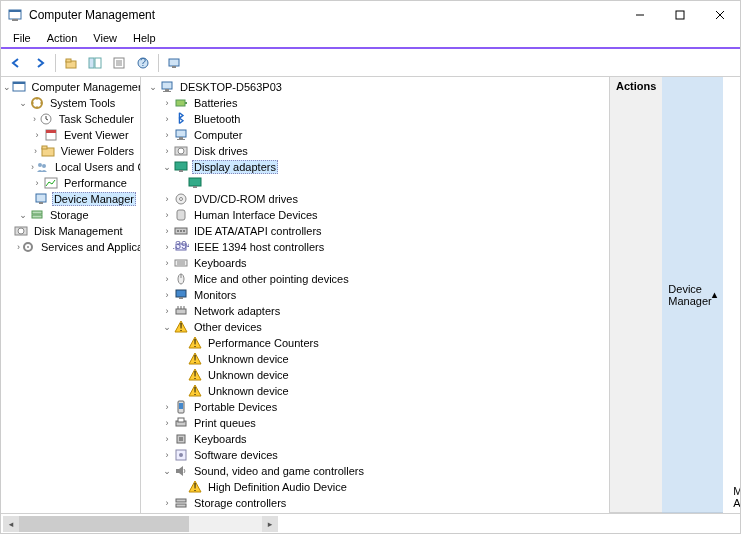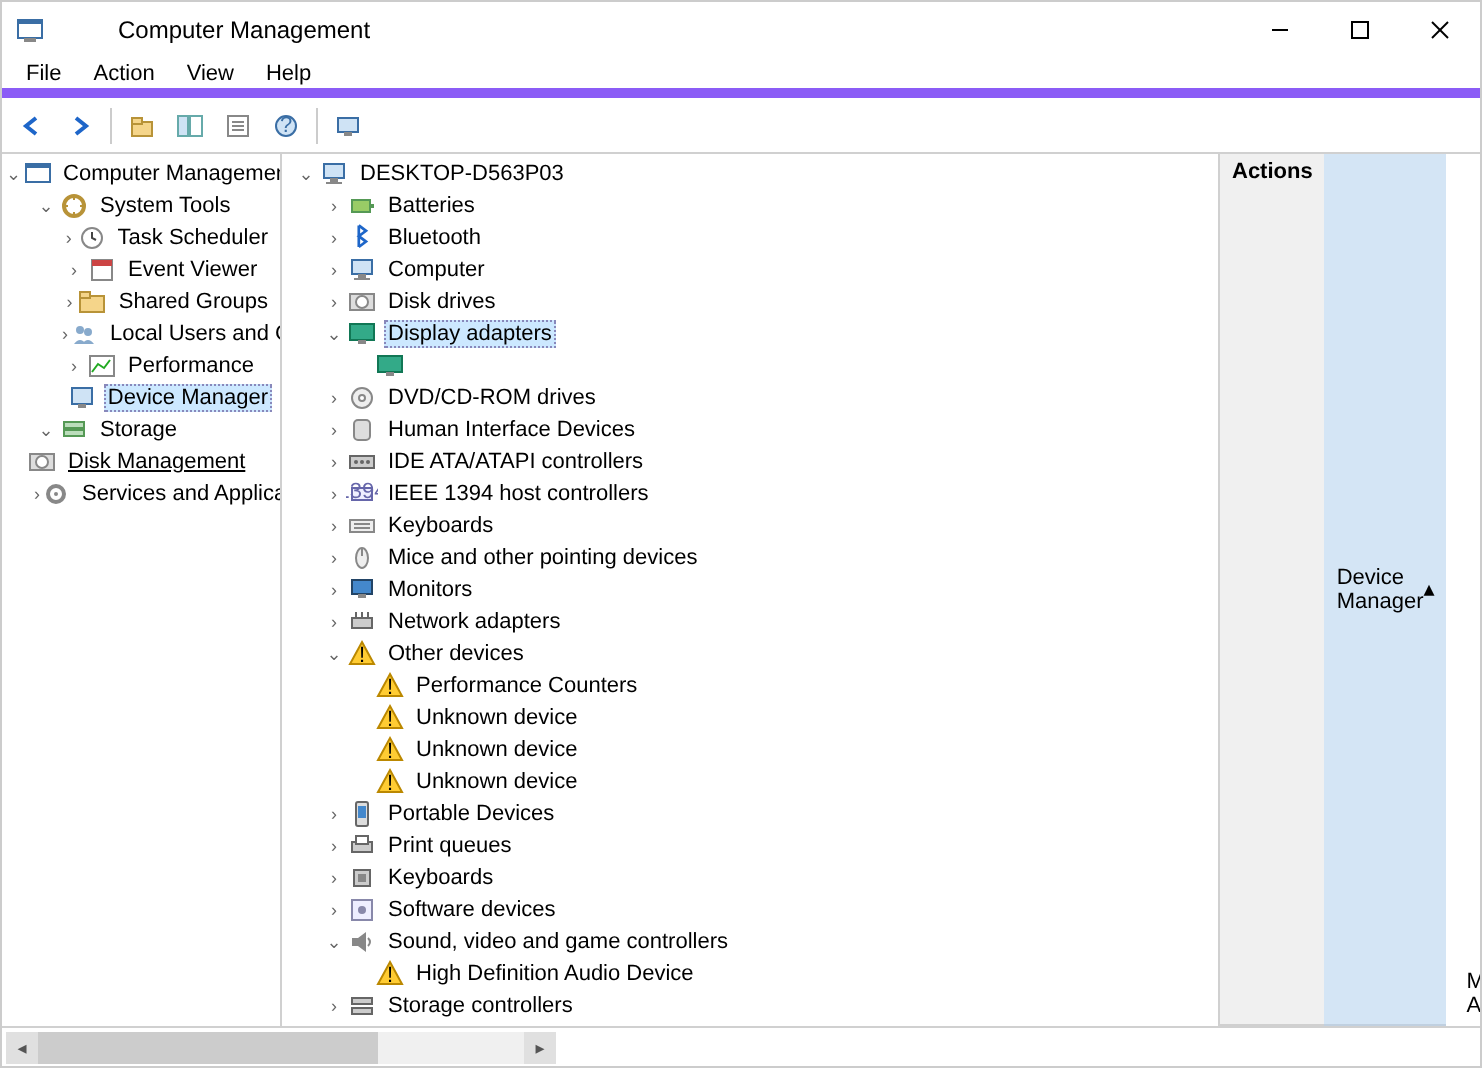--- a/index.html
+++ b/index.html
@@ -1,23 +1,23 @@
 <!DOCTYPE html>
 <html><head>
 <meta charset="utf-8">
 <style>
 * { box-sizing: border-box; margin: 0; padding: 0; font-family: "Segoe UI", Tahoma, sans-serif; font-size: 11px; }
 body { background: #fff; overflow: hidden; }
 .window { width: 741px; height: 534px; display: flex; flex-direction: column; border: 1px solid #ccc; background: #fff; }
-.titlebar { height: 28px; display: flex; align-items: center; padding-left: 6px; background: #fff; gap: 30px; }
+.titlebar { height: 28px; display: flex; align-items: center; padding-left: 6px; background: #fff; }
 .titlebar .ticon { width: 16px; height: 16px; margin-right: 6px; }
 .titlebar .title { flex: 1; font-size: 12px; }
 .winbtns { display: flex; align-items: center; }
 .winbtns div { width: 40px; height: 28px; display: flex; align-items: center; justify-content: center; font-size: 13px; }
-.menubar { height: 20px; display: flex; align-items: center; padding-left: 4px; border-bottom: 5px solid #8b5cf6; }
+.menubar { height: 20px; display: flex; align-items: center; padding-left: 4px; border-bottom: 2px solid #8b5cf6; }
 .menubar span { padding: 2px 8px; }
 .toolbar { height: 28px; display: flex; align-items: center; padding: 2px 4px; border-bottom: 1px solid #d0d0d0; gap: 2px; }
 .tbtn { width: 22px; height: 22px; display: flex; align-items: center; justify-content: center; border: 1px solid transparent; }
 .tsep { width: 1px; height: 18px; background: #ccc; margin: 0 2px; }
 .body { flex: 1; display: flex; overflow: hidden; }
 .leftpane { width: 140px; border-right: 1px solid #d0d0d0; overflow: auto; padding: 2px 0; white-space: nowrap; }
 .mainpane { flex: 1; border-right: 1px solid #d0d0d0; overflow: auto; padding: 2px 0; white-space: nowrap; }
 .rightpane { width: 130px; display: flex; flex-direction: row; }
 .rightpane .hdr { background: #f0f0f0; padding: 3px 6px; font-weight: bold; border-bottom: 1px solid #d0d0d0; }
 .rightpane .cat { background: #d4e5f5; padding: 3px 6px; border-bottom: 1px solid #c0d0e0; display: flex; justify-content: space-between; align-items: center; }
@@ -165,21 +165,21 @@
           <span class="lbl">Event Viewer</span>
         </div>
         <div class="tree-row" style="padding-left: 30px;">
           <span class="twisty">›</span>
           <span class="icon">
             <svg width="16" height="16">
               <rect x="2" y="5" width="12" height="8" fill="#f5d58a" stroke="#b89338"></rect>
               <rect x="2" y="3" width="5" height="3" fill="#f5d58a" stroke="#b89338"></rect>
             </svg>
           </span>
-          <span class="lbl">Shared Groups</span>
+          <span class="lbl">Viewer Folders</span>
         </div>
         <div class="tree-row" style="padding-left: 30px;">
           <span class="twisty">›</span>
           <span class="icon">
             <svg width="16" height="16">
               <circle cx="6" cy="6" r="2" fill="#8ac"></circle>
               <circle cx="10" cy="7" r="2" fill="#8ac"></circle>
               <path d="M3 13 Q6 9 9 13" fill="#8ac"></path>
               <path d="M7 13 Q10 9 13 13" fill="#8ac"></path>
             </svg>
@@ -209,21 +209,21 @@
         <div class="tree-row" style="padding-left: 16px;">
           <span class="twisty">⌄</span>
           <span class="icon">
             <svg width="16" height="16">
               <rect x="3" y="4" width="10" height="3" fill="#bdb" stroke="#595"></rect>
               <rect x="3" y="8" width="10" height="3" fill="#bdb" stroke="#595"></rect>
             </svg>
           </span>
           <span class="lbl">Storage</span>
         </div>
-        <div class="tree-row" style=" text-decoration: underline;">
+        <div class="tree-row" style="">
           <span class="twisty"></span>
           <span class="icon">
             <svg width="16" height="16">
               <rect x="2" y="4" width="12" height="8" fill="#ddd" stroke="#888"></rect>
               <circle cx="8" cy="8" r="3" fill="#fff" stroke="#888"></circle>
             </svg>
           </span>
           <span class="lbl">Disk Management</span>
         </div>
         <div class="tree-row" style="padding-left: 16px;">

